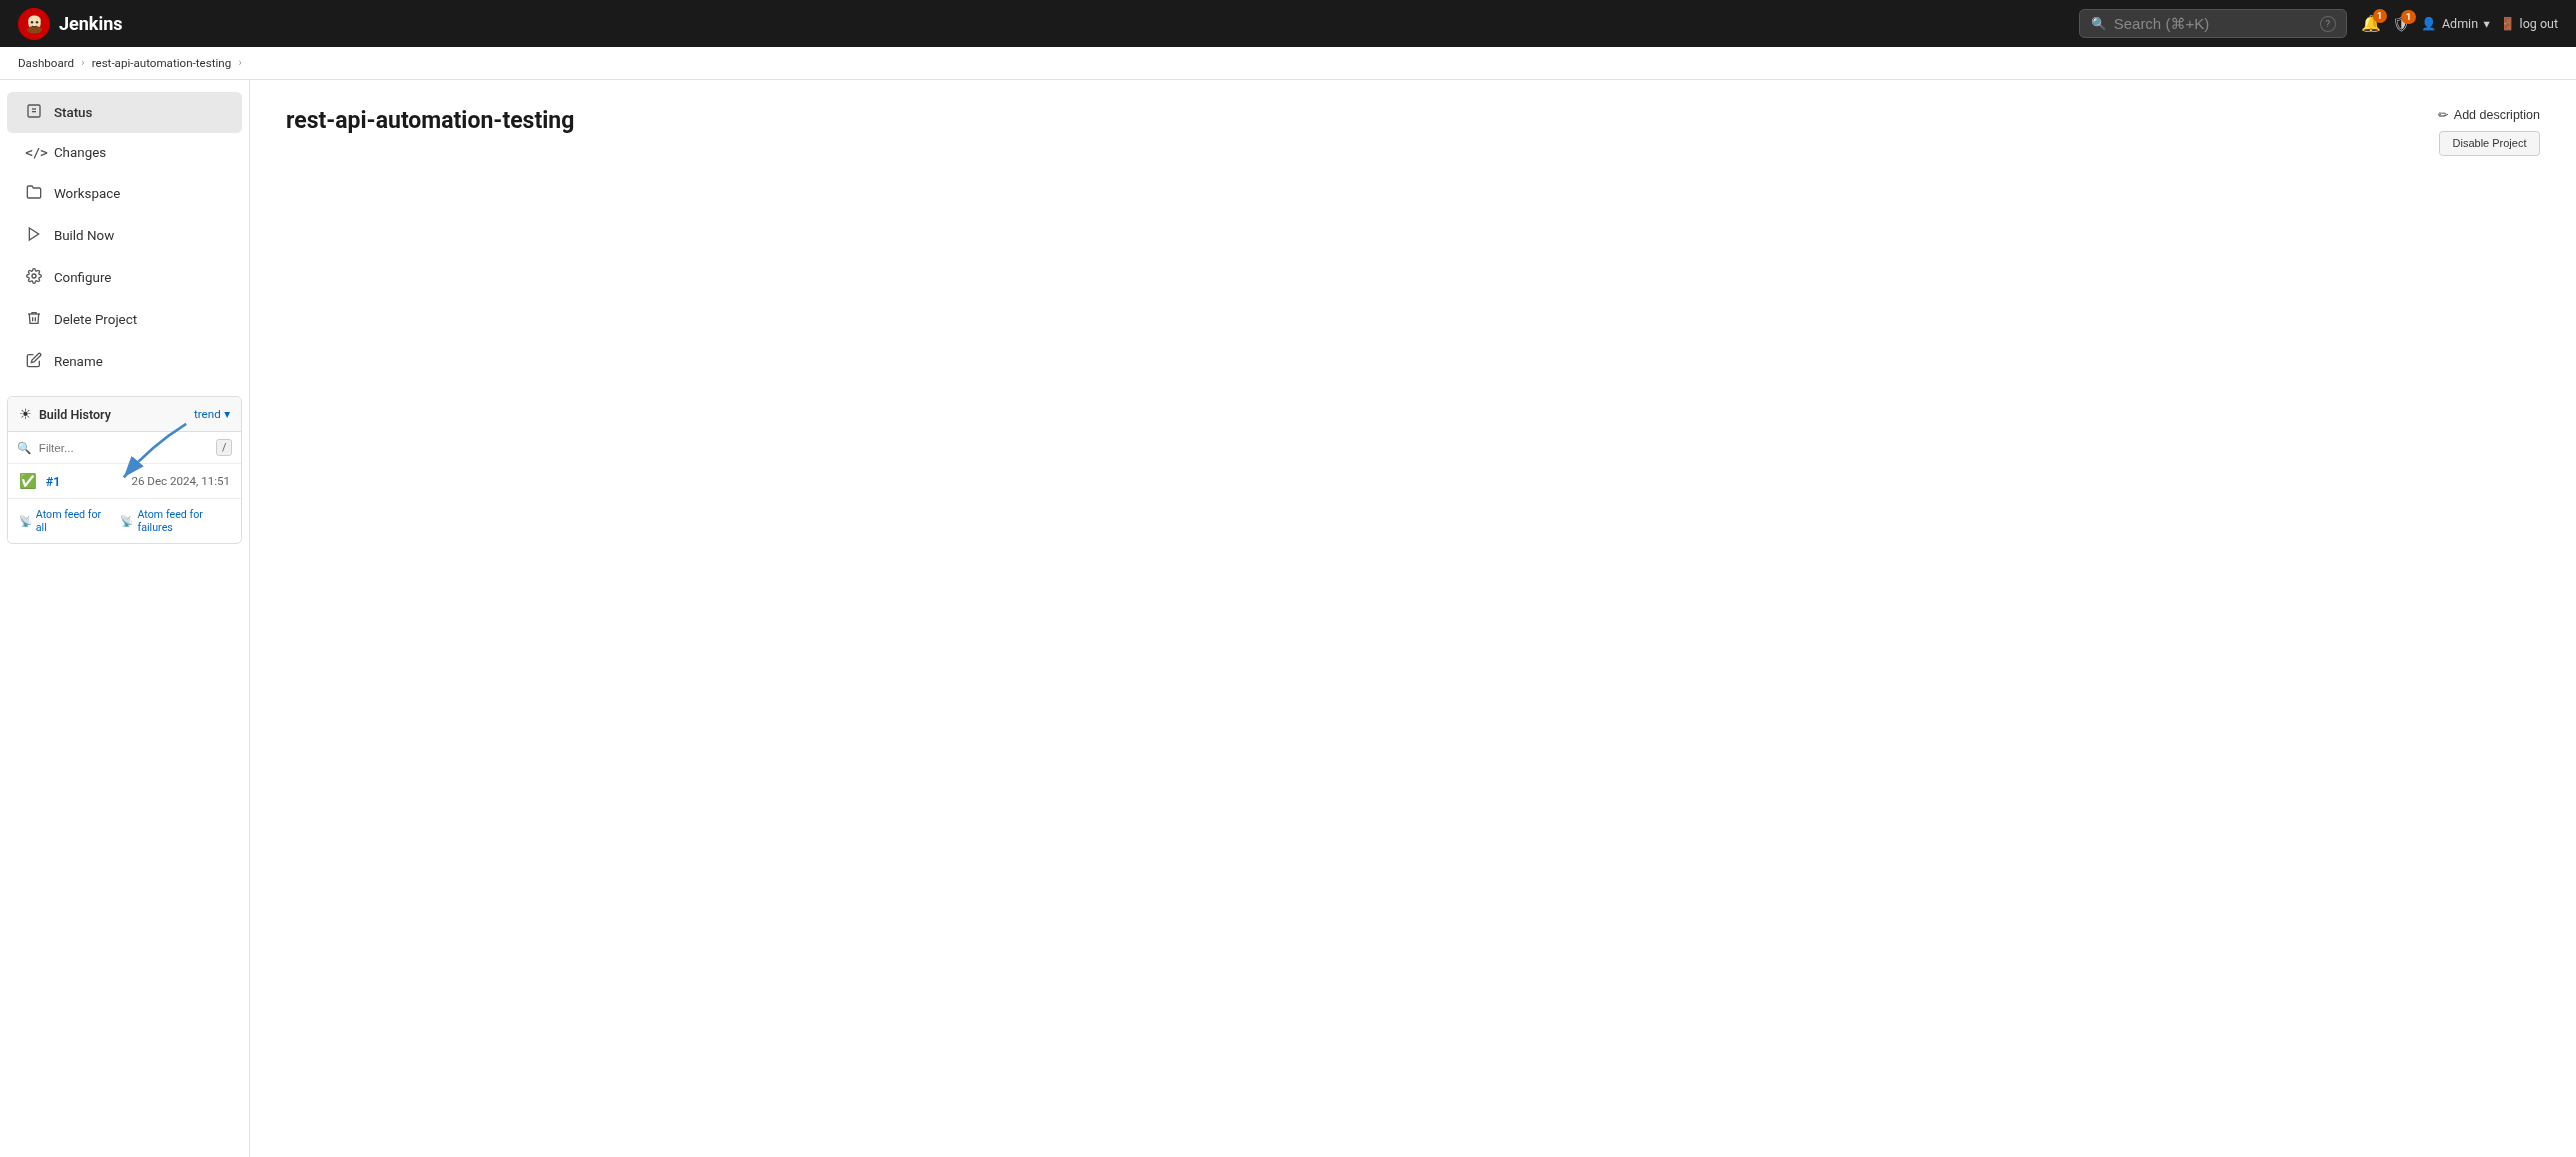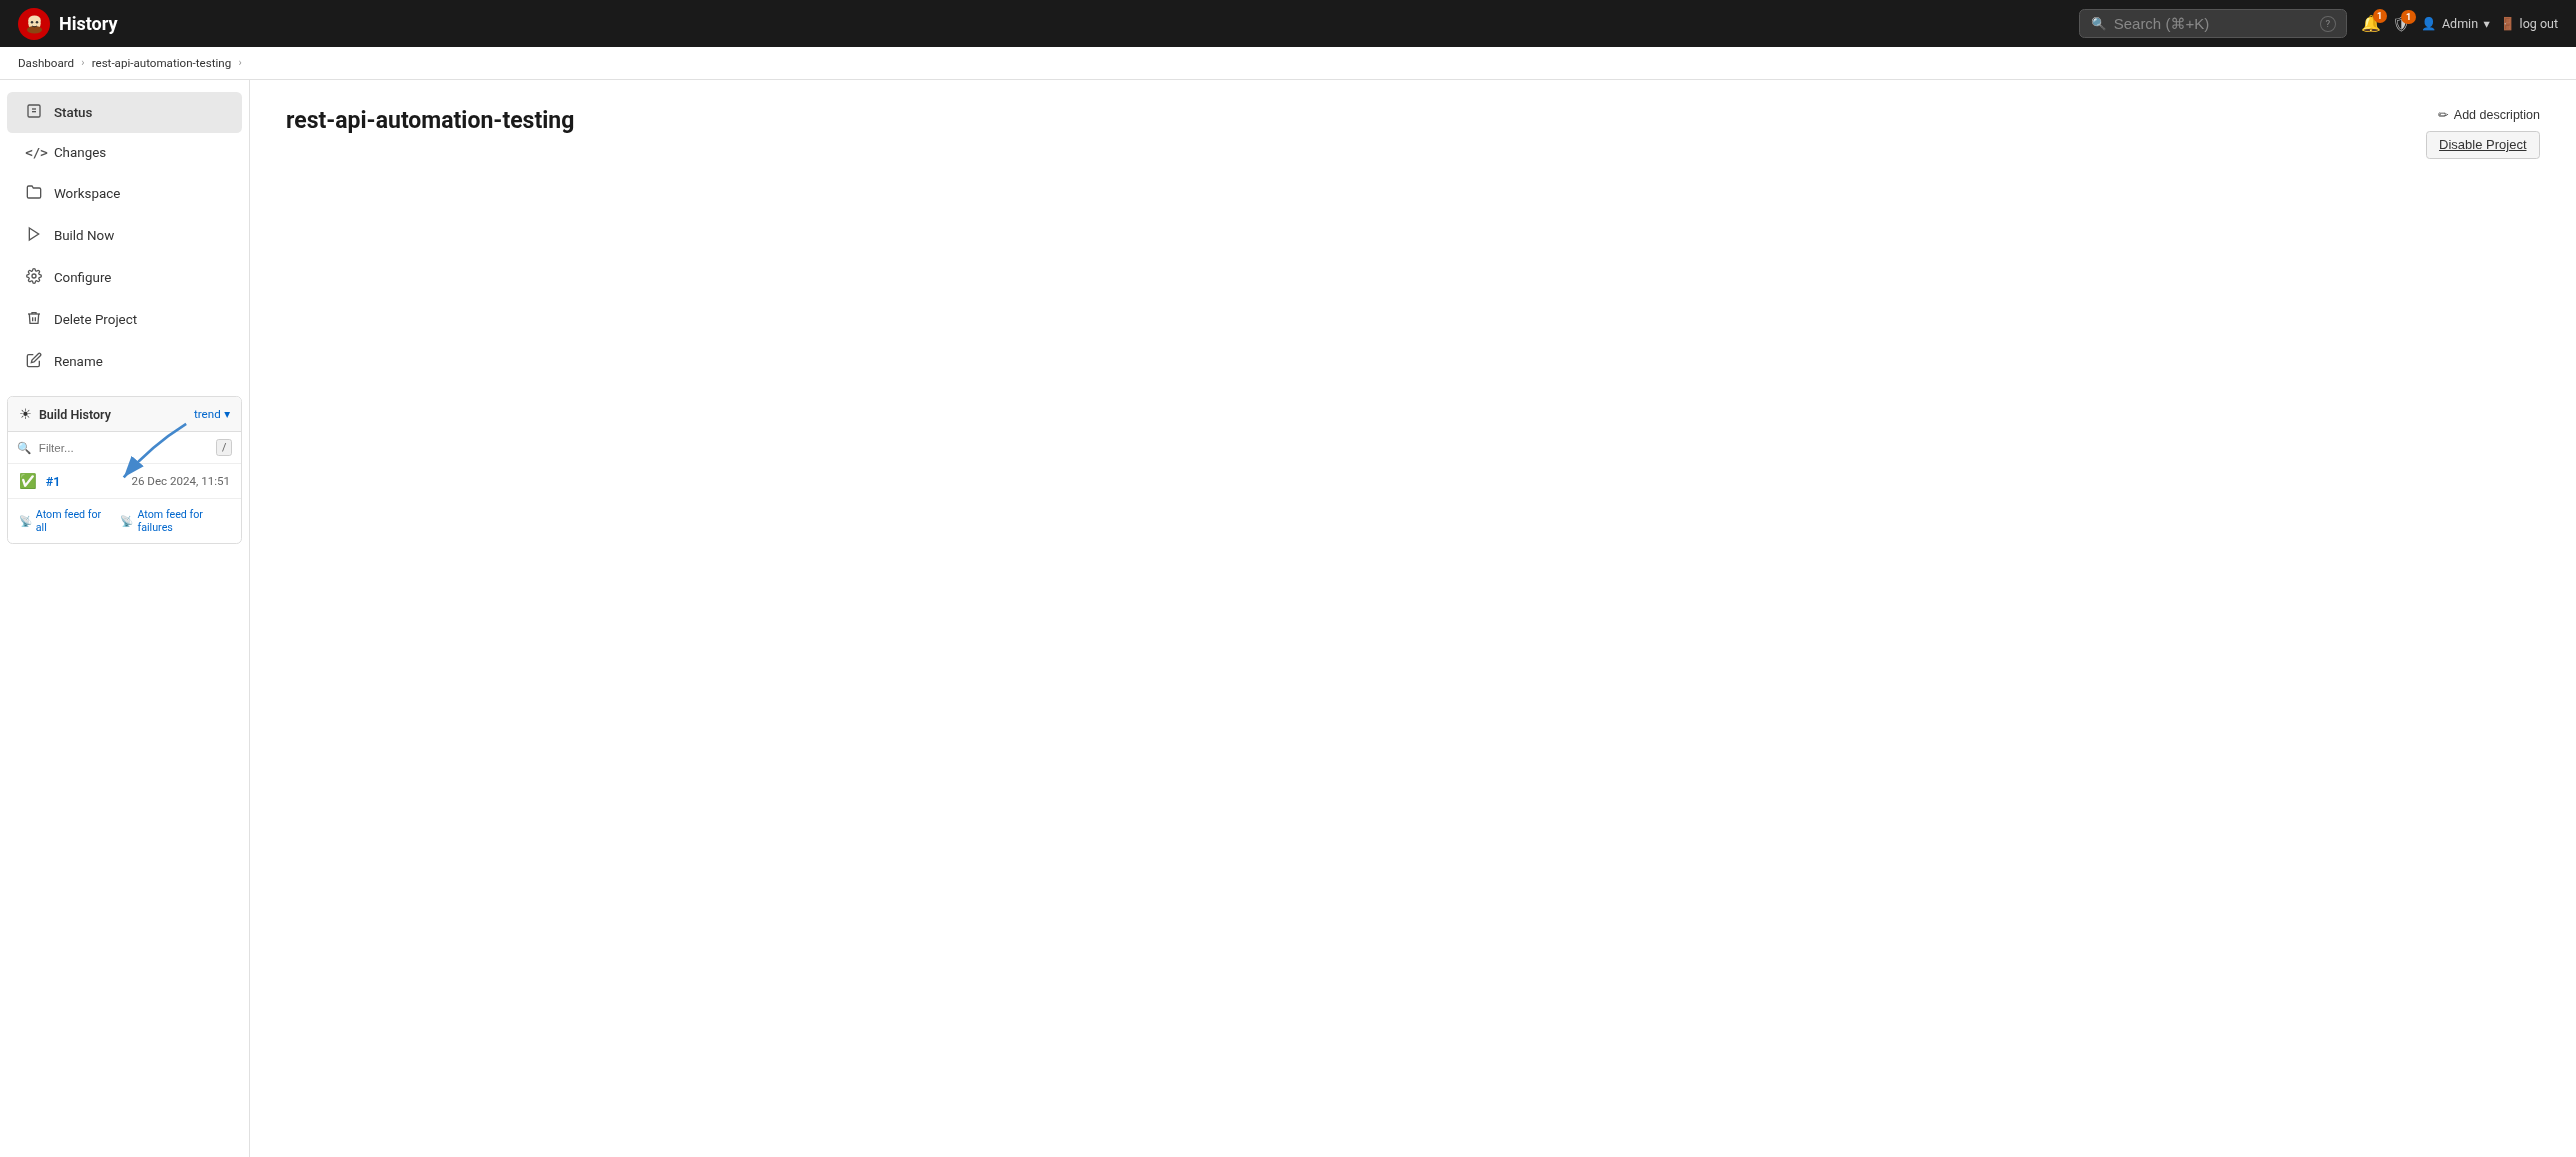--- a/index.html
+++ b/index.html
@@ -212,24 +212,23 @@
     .add-description-btn {
       display: flex; align-items: center; gap: 5.4px;
       color: #333; font-size: 12.5px; cursor: pointer;
       background: none; border: none;
     }
     .disable-project-btn {
       border: 0.9px solid #ccc;
       background: #f5f5f5;
       padding: 5.4px 12.5px;
       border-radius: 3.6px;
-      font-size: 13px;
+      font-size: 11px;
       cursor: pointer;
       color: #333;
-      text-decoration: underline;
     }
     .permalinks-title {
       font-size: 18px;
       font-weight: bold;
       color: #1a1a1a;
       clear: both;
       padding-top: 18px;
     }
     .blue-arrow {
       position: absolute;
@@ -247,21 +246,21 @@
       <svg width="25" height="25" viewBox="0 0 40 40" xmlns="http://www.w3.org/2000/svg">
         <circle cx="20" cy="20" r="18" fill="#cc0000"></circle>
         <ellipse cx="20" cy="15" rx="10" ry="8" fill="#f5deb3"></ellipse>
         <circle cx="20" cy="20" r="10" fill="#f5deb3"></circle>
         <ellipse cx="20" cy="30" rx="12" ry="6" fill="#8B4513"></ellipse>
         <circle cx="16" cy="18" r="2" fill="#333"></circle>
         <circle cx="24" cy="18" r="2" fill="#333"></circle>
         <path d="M16 24 Q20 27 24 24" stroke="#333" stroke-width="1.5" fill="none"></path>
       </svg>
     </div>
-    <span>History</span>
+    <span>Jenkins</span>
   </a>
   <div class="header-spacer"></div>
   <div class="search-bar">
     <span style="color:#888;font-size:12.5px;">🔍</span>
     <input type="text" placeholder="Search (⌘+K)" style="">
     <div class="search-help">?</div>
   </div>
   <div class="header-icons">
     <div class="header-icon-btn">
       <span>🔔</span>

